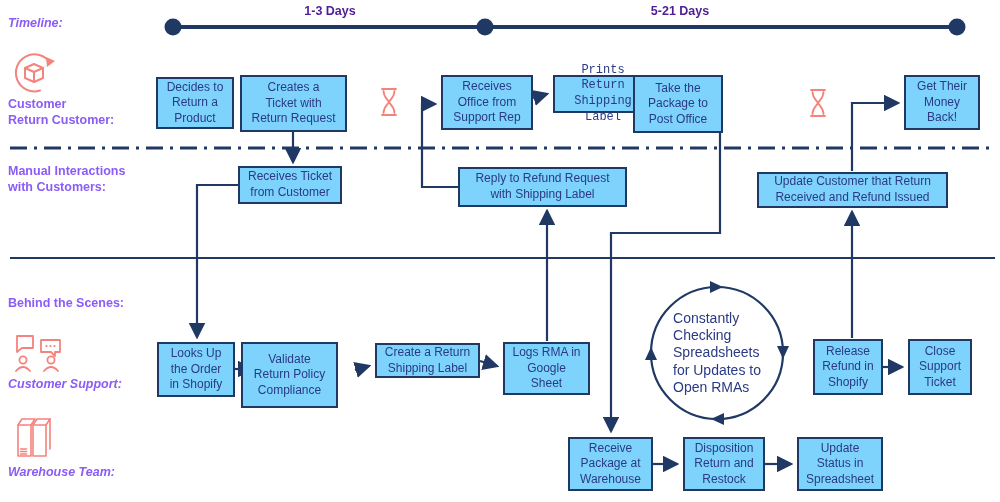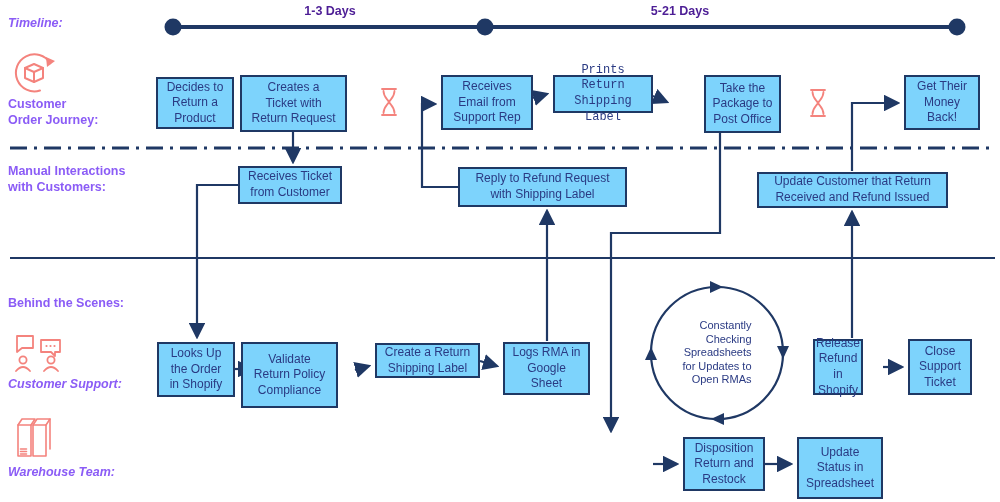--- a/index.html
+++ b/index.html
@@ -11,21 +11,21 @@
   .lane-label{position:absolute;font-size:12.5px;font-weight:700;color:#8b5cf6;white-space:pre-line;line-height:1.25;}
   .lane-label.it{font-style:italic;font-weight:700;}
   .tl-label{position:absolute;font-size:12.5px;font-weight:700;color:#4c1d95;text-align:center;width:90px;}
   .node{
     position:absolute;display:flex;align-items:center;justify-content:center;text-align:center;
     background:#7dd3fc;border:2px solid #1f3864;color:#2a3a83;font-size:12px;line-height:1.3;
     white-space:pre-line;box-sizing:border-box;padding:1px 2px;
   }
   .cycle-text{
     position:absolute;left:657px;top:309px;width:120px;height:88px;display:flex;align-items:center;justify-content:center;
-    text-align:right;color:#2a3a83;font-size:11px;line-height:1.22;white-space:pre-line;
+    text-align:left;color:#2a3a83;font-size:14px;line-height:1.22;white-space:pre-line;
   }
   .icon{position:absolute;}
 </style>
 </head>
 <body>
 
 <div class="canvas">
 
   <svg class="wires" viewBox="0 0 1000 502">
     <defs>
@@ -66,21 +66,21 @@
       <circle cx="717" cy="353" r="66" fill="none" stroke="#1f3864" stroke-width="2.2"></circle>
       <polygon points="710,281 723,287 710,293" fill="#1f3864"></polygon>
       <polygon points="777,346 789,346 783,359" fill="#1f3864"></polygon>
       <polygon points="724,413 711,419 724,425" fill="#1f3864"></polygon>
       <polygon points="645,360 651,347 657,360" fill="#1f3864"></polygon>
     </g>
   </svg>
 
   <div class="lane-label it" style="left:8px;top:16px;">Timeline:</div>
   <div class="lane-label" style="left:8px;top:97px;">Customer
-Order Journey:</div>
+Return Customer:</div>
   <div class="lane-label" style="left:8px;top:164px;">Manual Interactions
 with Customers:</div>
   <div class="lane-label" style="left:8px;top:296px;">Behind the Scenes:</div>
   <div class="lane-label it" style="left:8px;top:377px;">Customer Support:</div>
   <div class="lane-label it" style="left:8px;top:465px;">Warehouse Team:</div>
 
   <div class="tl-label" style="left:285px;top:4px;">1-3 Days</div>
   <div class="tl-label" style="left:635px;top:4px;">5-21 Days</div>
 
   <svg class="icon" style="left:10px;top:50px;" width="48" height="45" viewBox="0 0 48 45">
@@ -133,25 +133,25 @@
     </g>
   </svg>
 
   <div class="node" style="left:156px;top:77px;width:78px;height:52px;">Decides to
 Return a
 Product</div>
   <div class="node" style="left:240px;top:75px;width:107px;height:57px;">Creates a
 Ticket with
 Return Request</div>
   <div class="node" style="left:441px;top:75px;width:92px;height:55px;">Receives
-Email from
+Office from
 Support Rep</div>
   <div class="node" style="left:553px;top:75px;width:100px;height:38px;font-family:Liberation Mono, monospace;">Prints Return
 Shipping Label</div>
-  <div class="node" style="left:704px;top:75px;width:77px;height:58px;">Take the
+  <div class="node" style="left:633px;top:75px;width:90px;height:58px;">Take the
 Package to
 Post Office</div>
   <div class="node" style="left:904px;top:75px;width:76px;height:55px;">Get Their
 Money
 Back!</div>
 
   <div class="node" style="left:238px;top:166px;width:104px;height:38px;">Receives Ticket
 from Customer</div>
   <div class="node" style="left:458px;top:167px;width:169px;height:40px;">Reply to Refund Request
 with Shipping Label</div>
@@ -162,33 +162,36 @@
 the Order
 in Shopify</div>
   <div class="node" style="left:241px;top:342px;width:97px;height:66px;">Validate
 Return Policy
 Compliance</div>
   <div class="node" style="left:375px;top:343px;width:105px;height:35px;">Create a Return
 Shipping Label</div>
   <div class="node" style="left:503px;top:342px;width:87px;height:53px;">Logs RMA in
 Google
 Sheet</div>
-  <div class="node" style="left:813px;top:339px;width:50px;height:56px;">Release
+  <div class="node" style="left:813px;top:339px;width:70px;height:56px;">Release
 Refund in
 Shopify</div>
   <div class="node" style="left:908px;top:339px;width:64px;height:56px;">Close
 Support
 Ticket</div>
 
   <div class="cycle-text">Constantly
 Checking
 Spreadsheets
 for Updates to
 Open RMAs</div>
 
+  <div class="node" style="left:568px;top:437px;width:85px;height:54px;">Receive
+Package at
+Warehouse</div>
   <div class="node" style="left:683px;top:437px;width:82px;height:54px;">Disposition
 Return and
 Restock</div>
-  <div class="node" style="left:797px;top:437px;width:86px;height:62px;">Update
+  <div class="node" style="left:797px;top:437px;width:86px;height:54px;">Update
 Status in
 Spreadsheet</div>
 
 </div>
 
 </body></html>

